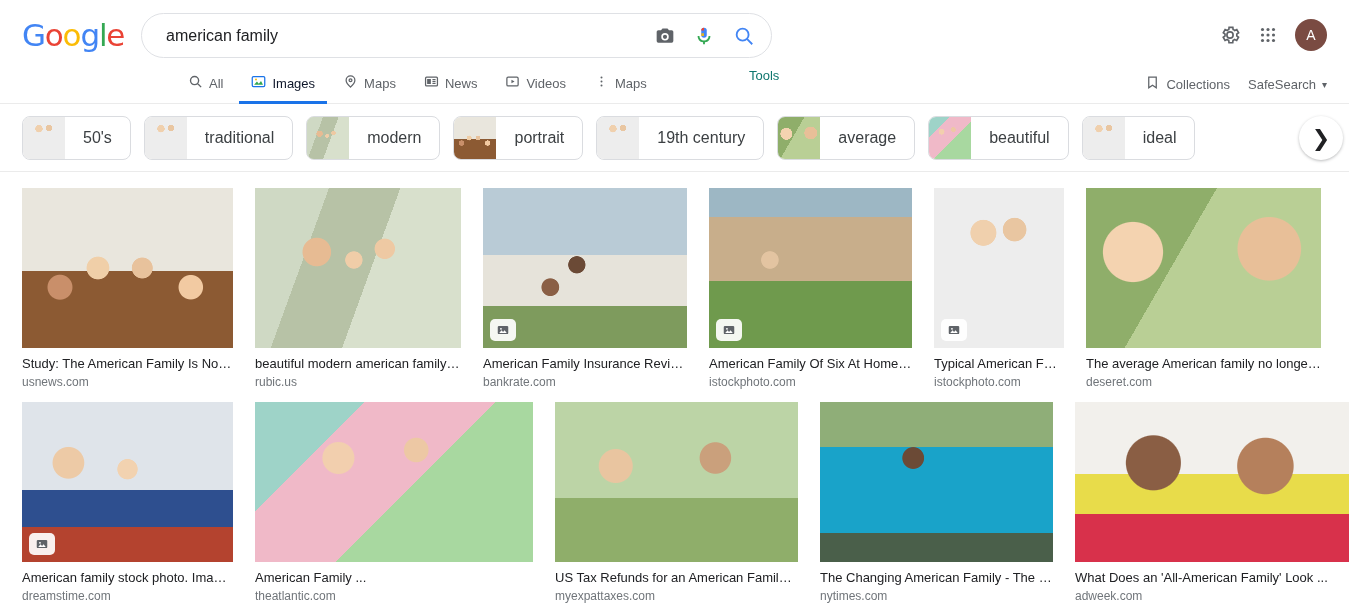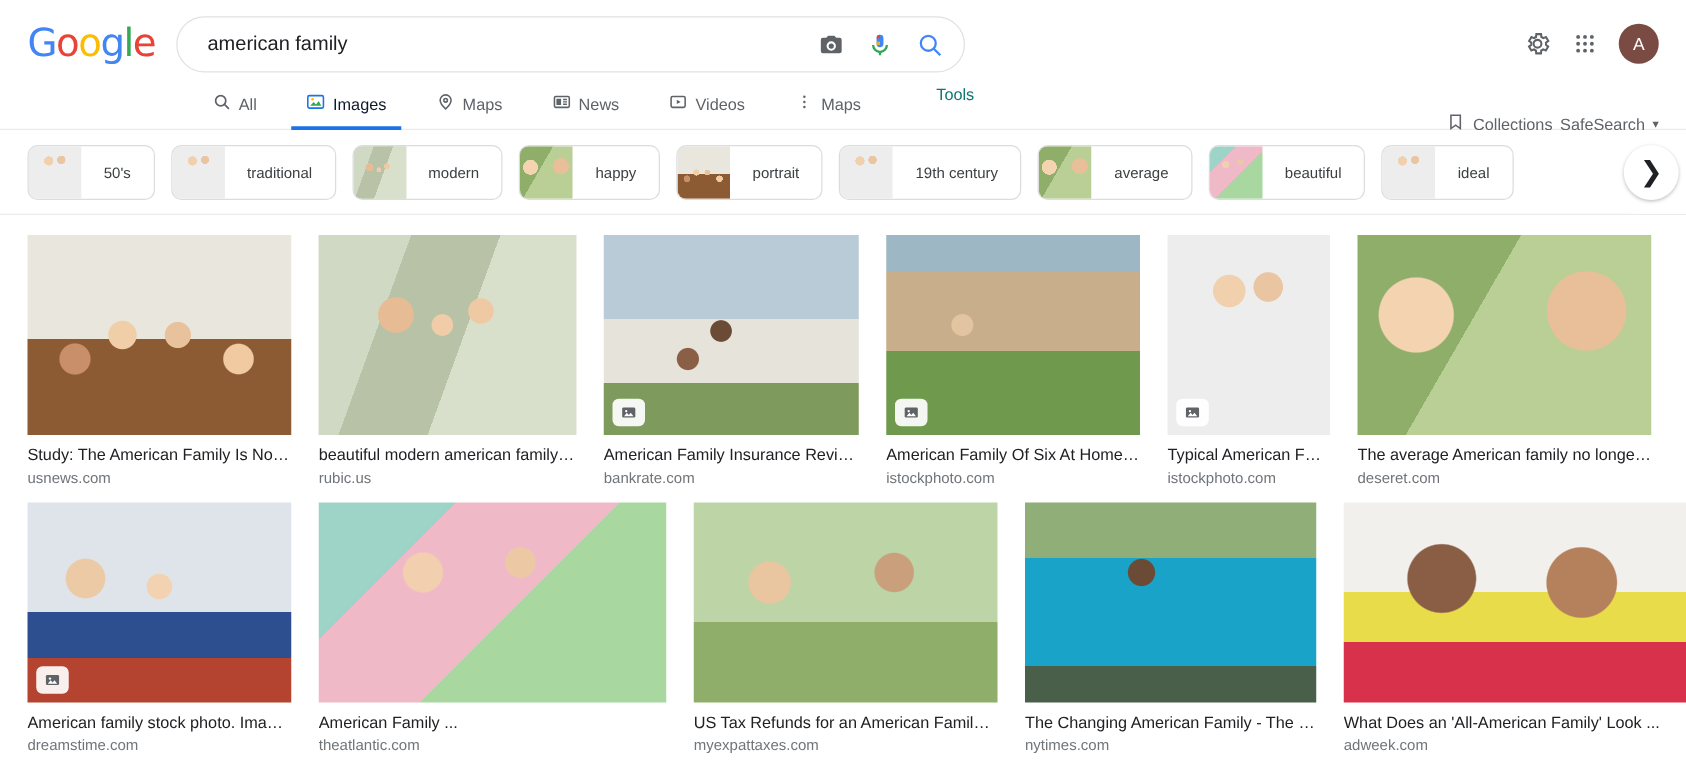--- a/index.html
+++ b/index.html
@@ -53,24 +53,24 @@
     font-family: "Liberation Sans", sans-serif;
     background: transparent;
     height: 100%;
   }
   .search-icons { display: flex; align-items: center; gap: 18px; padding-left: 10px; }
   .icon-btn { cursor: pointer; display: flex; align-items: center; justify-content: center; }
 
   
   .nav {
     position: absolute;
-    left: 158px; top: 68px;
+    left: 176px; top: 68px;
     display: flex;
     align-items: flex-end;
-    gap: 16px;
+    gap: 4px;
     height: 36px;
   }
   .nav-item {
     display: flex;
     align-items: center;
     gap: 6px;
     font-size: 13px;
     color: #5f6368;
     padding: 0 12px 12px 12px;
     cursor: pointer;
@@ -105,24 +105,24 @@
     border-radius: 50%;
     background: #7a4b42;
     color: #fff;
     font-size: 14px;
     display: flex; align-items: center; justify-content: center;
     cursor: pointer;
     font-family: "Liberation Sans", sans-serif;
   }
   .header-subright {
     position: absolute;
-    right: 22px; top: 90px;
+    right: 22px; top: 75px;
     display: flex;
     align-items: center;
-    gap: 6px;
+    gap: 18px;
     font-size: 13px;
     color: #5f6368;
   }
   .hsr-item { display: flex; align-items: center; gap: 6px; cursor: pointer; }
 
   
   .chips-wrap {
     position: relative;
     height: 68px;
     width: 100%;
@@ -148,21 +148,21 @@
     cursor: pointer;
     flex: 0 0 auto;
   }
   .chip-thumb {
     width: 42px; height: 42px;
     flex: 0 0 42px;
     background-size: cover;
     background-position: center;
   }
   .chip-label {
-    font-size: 12px;
+    font-size: 16px;
     color: #3c4043;
     padding: 0 18px;
     white-space: nowrap;
   }
   .chips-next {
     position: absolute;
     right: 0; top: 0;
     width: 56px; height: 68px;
     background: linear-gradient(to right, rgba(255,255,255,0) 0%, #fff 42%);
     display: flex; align-items: center; justify-content: flex-end;
@@ -417,24 +417,20 @@
       </div>
       <div class="chip">
         <div class="chip-thumb ph p5"></div>
         <div class="chip-label">traditional</div>
       </div>
       <div class="chip">
         <div class="chip-thumb ph p2"></div>
         <div class="chip-label">modern</div>
       </div>
       <div class="chip">
-        <div class="chip-thumb ph p6"></div>
-        <div class="chip-label">happy</div>
-      </div>
-      <div class="chip">
         <div class="chip-thumb ph p1"></div>
         <div class="chip-label">portrait</div>
       </div>
       <div class="chip">
         <div class="chip-thumb ph p5"></div>
         <div class="chip-label">19th century</div>
       </div>
       <div class="chip">
         <div class="chip-thumb ph p6"></div>
         <div class="chip-label">average</div>

